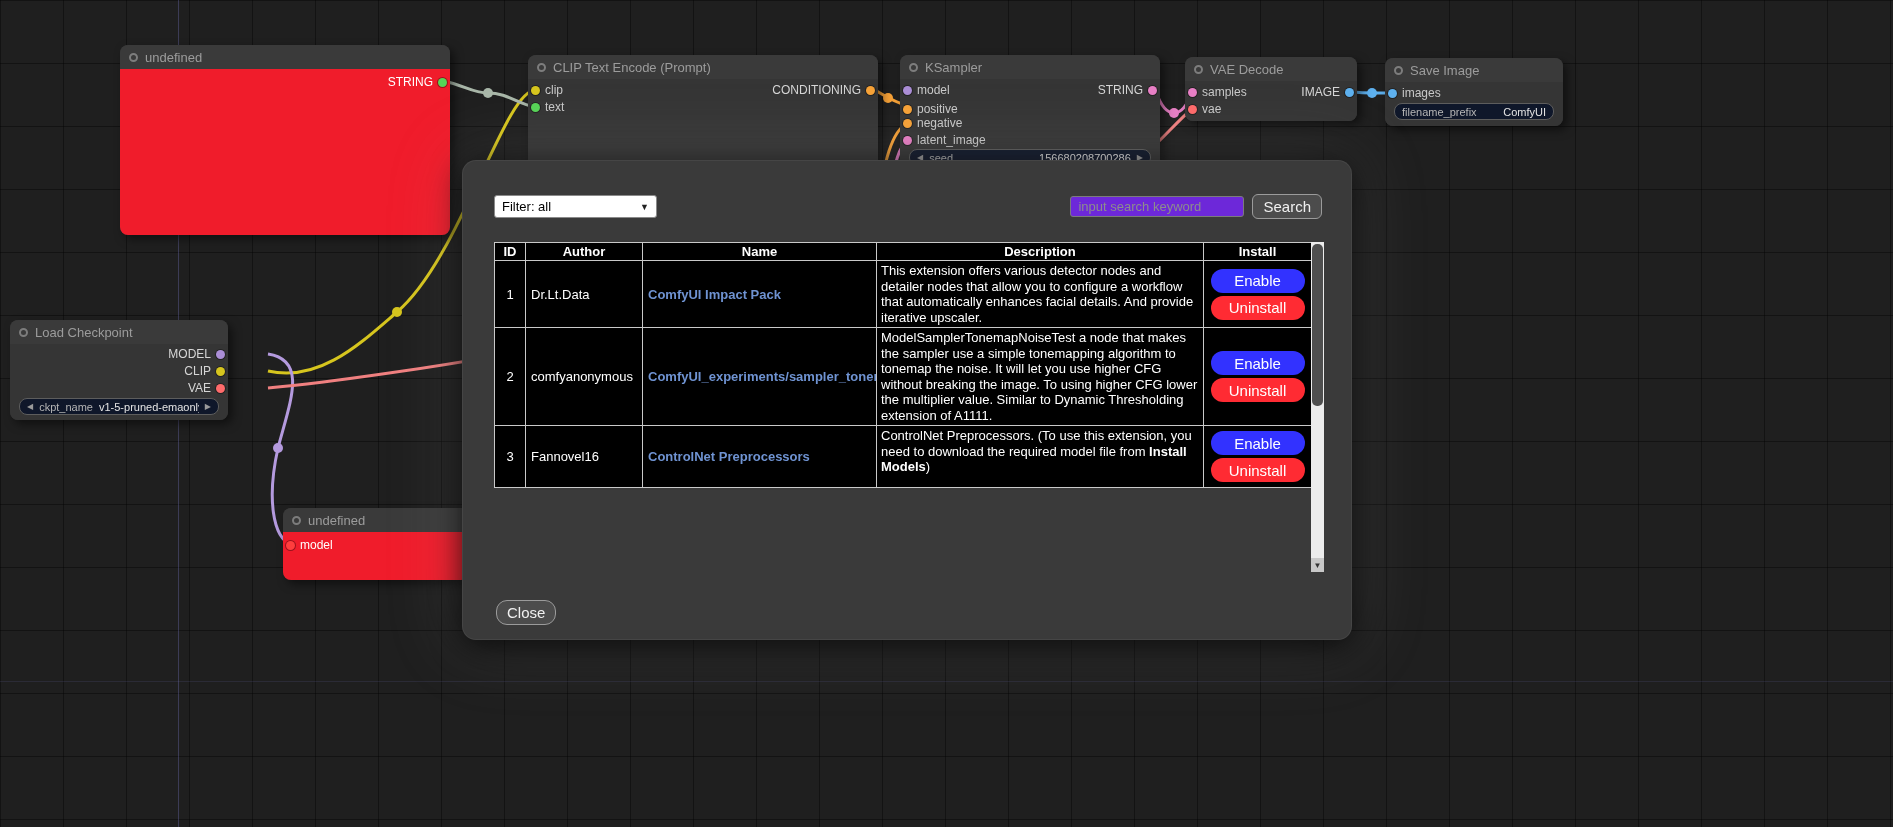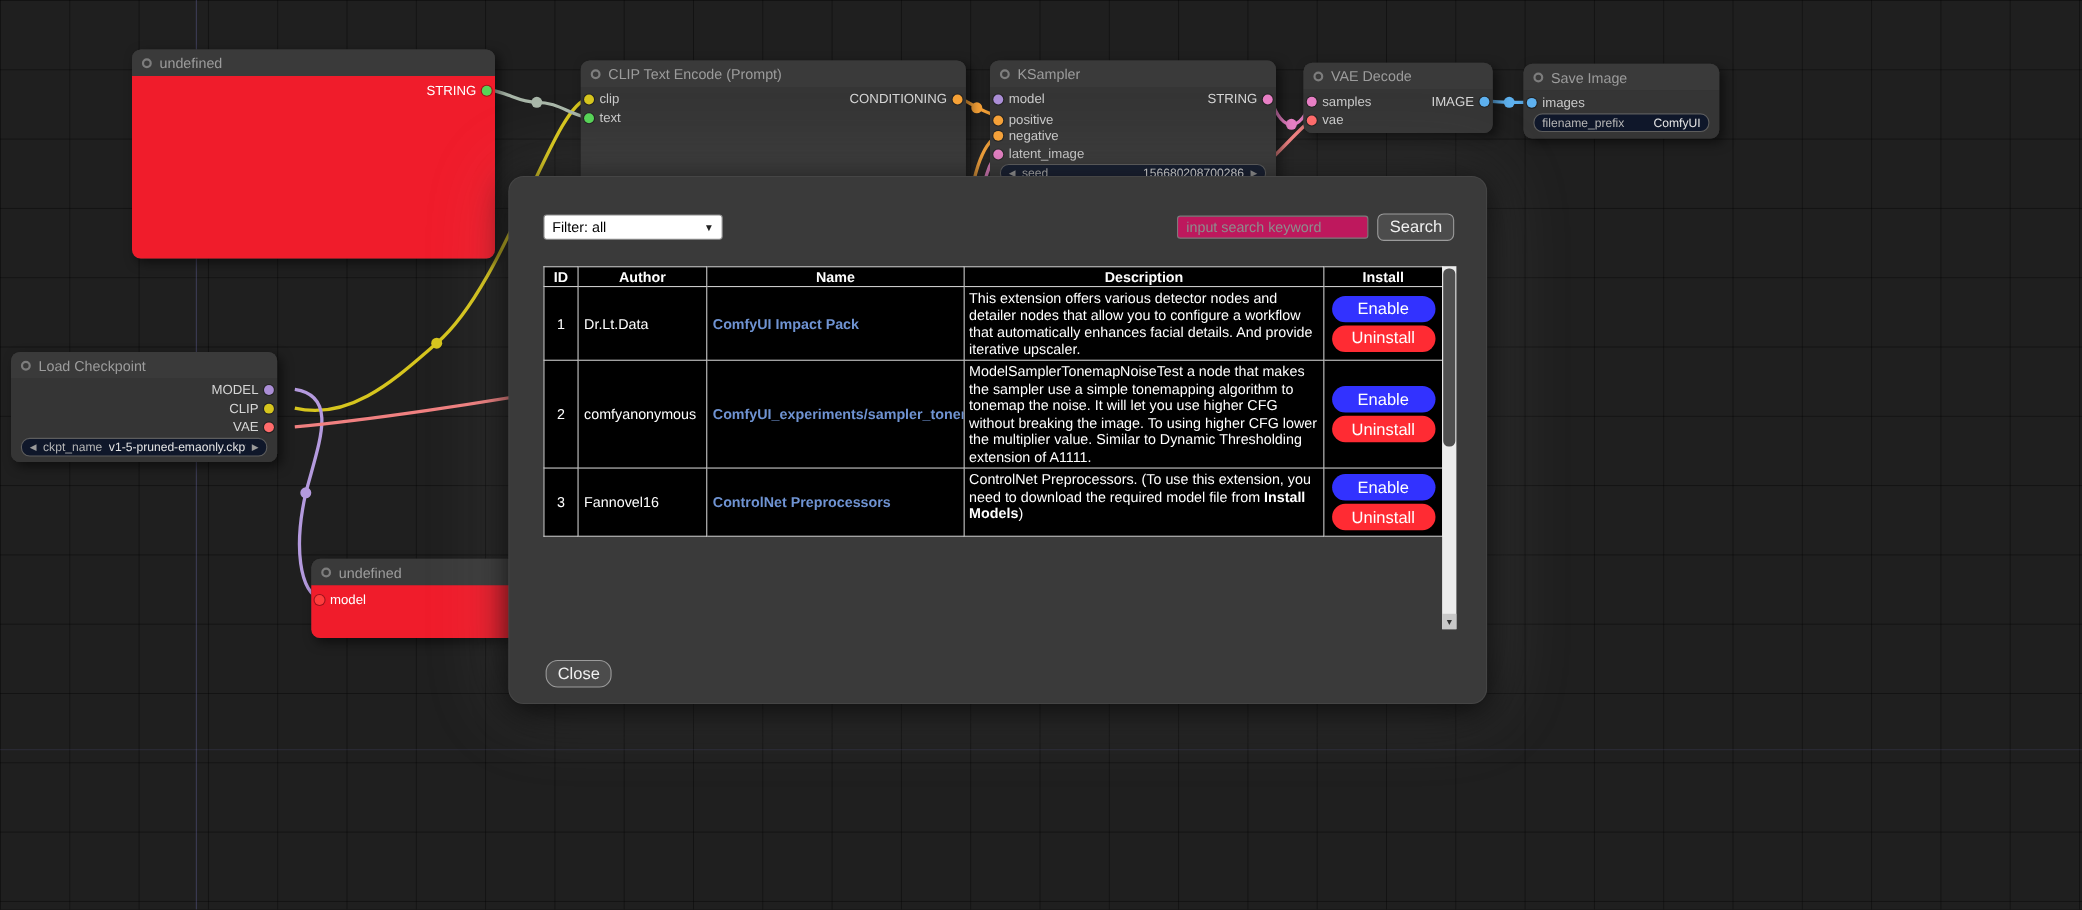--- a/index.html
+++ b/index.html
@@ -53,21 +53,21 @@
     padding:33px 29px 0 31px;color:#fff;
     border:1px solid rgba(255,255,255,.06);
     box-shadow:0 6px 30px rgba(0,0,0,.75), 0 0 70px 10px rgba(160,160,160,.16);}
   .toolbar{display:flex;justify-content:space-between;align-items:center;height:25px;}
   .filter-select{width:163px;height:23px;box-sizing:border-box;background:#fff;
     color:#000;font-size:13px;display:flex;align-items:center;
     justify-content:space-between;padding:0 7px;border-radius:3px;
     border:1px solid #8a8a8a;cursor:pointer;gap:48px;}
   .filter-select .caret{font-size:9px;color:#222;}
   .search-group{display:flex;align-items:center;gap:8px;}
-  .search-input{width:174px;height:21px;box-sizing:border-box;background:#be185d;
+  .search-input{width:174px;height:21px;box-sizing:border-box;background:#6d28d9;
     border:1px solid #7b7b7b;border-radius:3px;color:#ddd;font-size:13px;
     padding:0 7px;font-family:inherit;}
   .search-input::placeholder{color:#8d8d8d;}
   .btn{background:#4c4c4c;border:1px solid #9b9b9b;border-radius:6px;
     color:#f0f0f0;font-size:15px;height:25px;padding:0 10px;cursor:pointer;
     font-family:inherit;}
   .table-wrap{position:relative;margin-top:23px;width:830px;height:330px;}
   table{border-collapse:collapse;width:817px;background:#000;table-layout:fixed;}
   th{background:#000;color:#fff;font-weight:bold;font-size:13px;
     border:1px solid #c9c9c9;padding:1px 2px;height:15px;text-align:center;}
@@ -216,21 +216,21 @@
         <span class="dot c-blue"></span>
         <span class="slabel">images</span>
       </div>
       <div class="widget" style="top:21px">
         <span class="wlabel">filename_prefix</span>
         <span class="wvalue">ComfyUI</span>
       </div>
     </div>
   </div>
 
-  <div class="node" style="left:10px;top:320px;width:242px;height:100px">
+  <div class="node" style="left:10px;top:320px;width:218px;height:100px">
     <div class="node-header">
       <span class="hdot"></span>
       <span class="ntitle">Load Checkpoint</span>
     </div>
     <div class="node-body" style="height:76px">
       <div class="slot out" style="top:2px">
         <span class="slabel out-label">MODEL</span>
         <span class="dot c-purple"></span>
       </div>
       <div class="slot out" style="top:19px">

